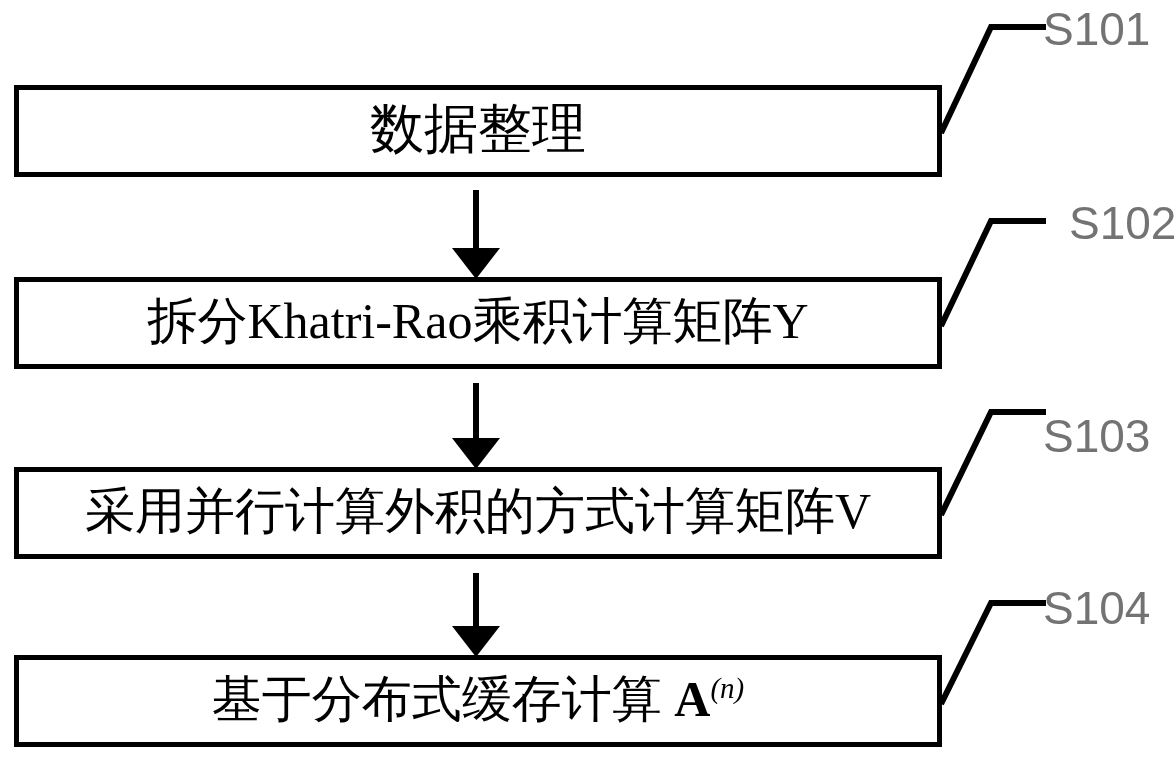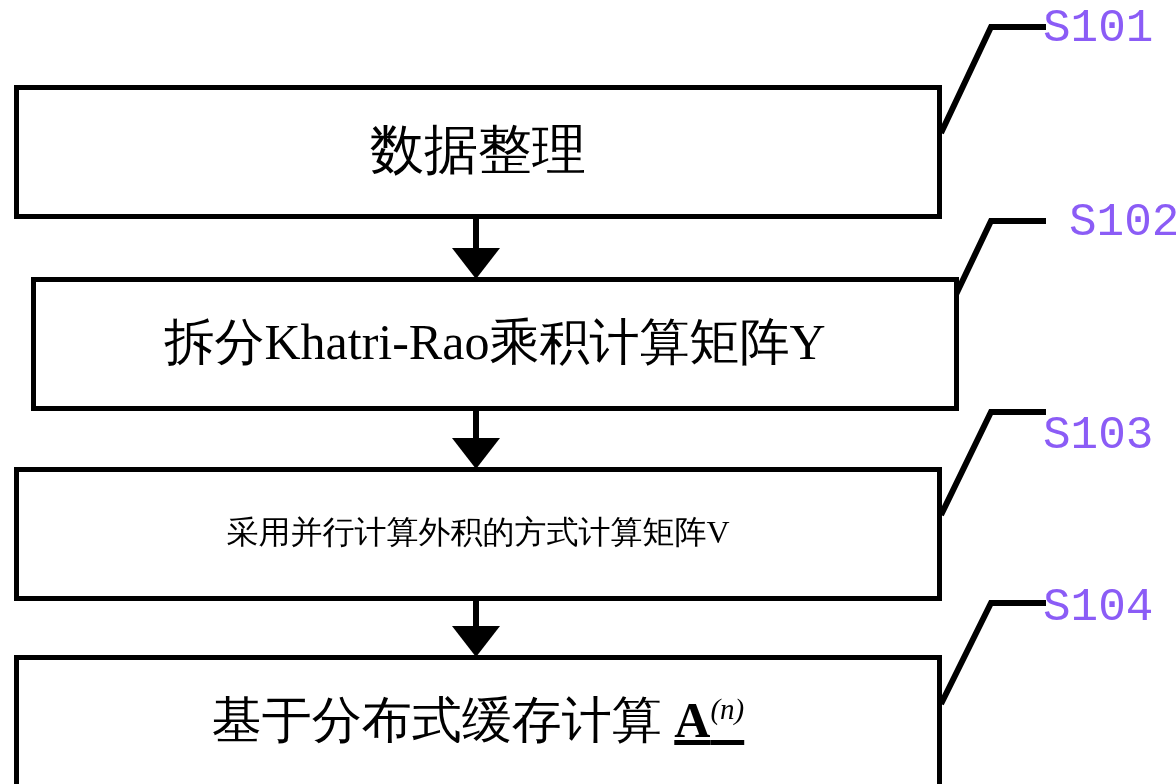--- a/index.html
+++ b/index.html
@@ -28,62 +28,61 @@
   .proc-box {
     position: absolute;
     box-sizing: border-box;
     border: 5px solid #000000;
     background: #ffffff;
     display: flex;
     align-items: center;
     justify-content: center;
     left: 14px;
     width: 928px;
-    height: 134px;
+    height: 92px;
   }
   #box-s101 { top: 85px; }
-  #box-s102 { top: 277px; margin-left: 17px; }
+  #box-s102 { top: 277px; }
   #box-s103 { top: 467px; }
   #box-s104 { top: 655px; }
 
   .proc-label {
     font-family: "Liberation Serif", serif;
     font-size: 54px;
     line-height: 1;
     letter-spacing: 0px;
     white-space: nowrap;
     color: #000000;
     position: relative;
     top: -2px;
   }
   #box-s102 .proc-label { font-size: 50px; }
-  #box-s103 .proc-label { font-size: 32px; }
+  #box-s103 .proc-label { font-size: 50px; }
   #box-s104 .proc-label { font-size: 50px; }
 
   .sup-term {
     font-weight: bold;
     font-family: "Liberation Serif", serif;
-    text-decoration: underline;
   }
   .sup-term sup {
     font-weight: normal;
     font-style: italic;
     font-size: 0.58em;
     vertical-align: super;
     line-height: 0;
   }
 
   
   .step-tag {
     position: absolute;
-    font-family: Liberation Mono, monospace;
+    font-family: Liberation Sans, sans-serif;
     font-size: 46px;
     line-height: 1;
     white-space: nowrap;
-    color: #8b5cf6;
+    color: #737373;
     left: 1043px;
   }
   #tag-s101 { top: 6px; }
   #tag-s102 { top: 200px; margin-left: 26px; }
   #tag-s103 { top: 413px; }
   #tag-s104 { top: 585px; }
 
   svg .stroke-line {
     stroke: #000000;
     fill: none;

